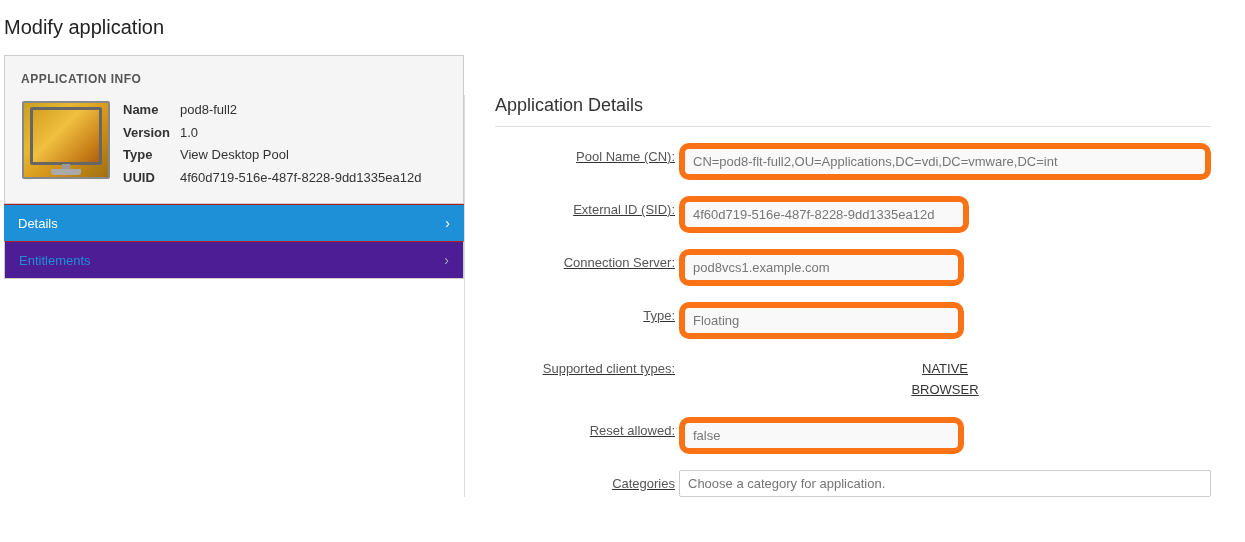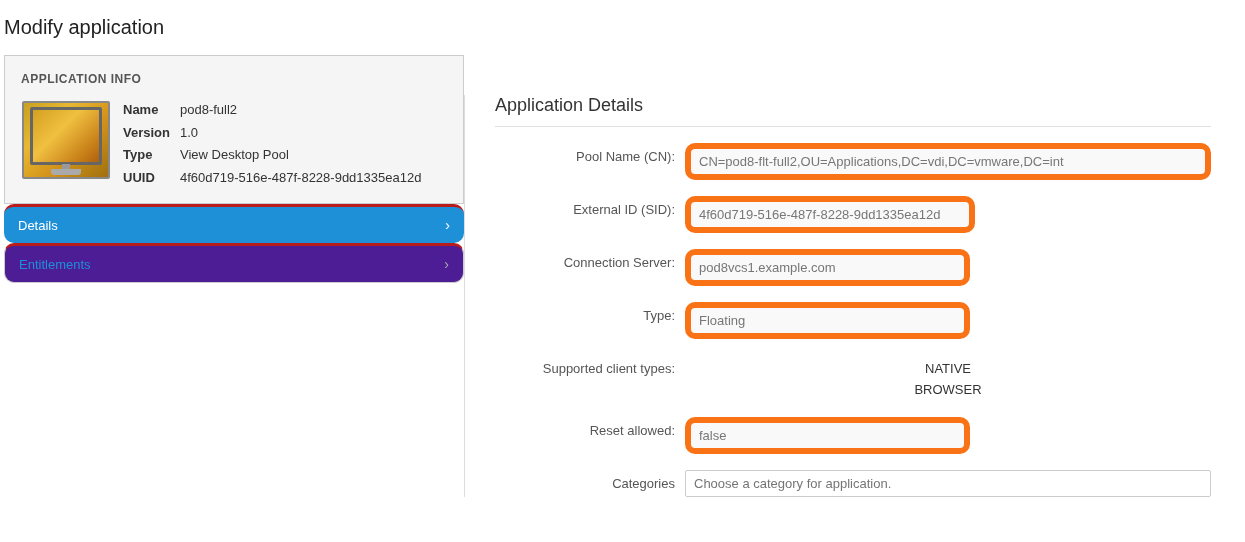--- a/index.html
+++ b/index.html
@@ -134,22 +134,21 @@
     .nav-items {
       margin-top: 0;
     }
 
     .nav-item {
       display: flex;
       align-items: center;
       justify-content: space-between;
       padding: 10px 14px;
       cursor: pointer;
-      border-top: 3px solid #b91c1c;
-      border-radius: 10px;
+      border-top: 1px solid #b91c1c;
     }
 
     .nav-item.active {
       background: #1e90d8;
       color: #fff;
     }
 
     .nav-item.inactive {
       background: #4c1d95;
       color: #1e90d8;
@@ -193,21 +192,22 @@
 
     .form-grid {
       display: flex;
       flex-direction: column;
       gap: 16px;
     }
 
     .form-row {
       display: flex;
       align-items: flex-start;
-      gap: 10px;
+      gap: 4px;
+      text-decoration: underline;
     }
 
     .form-label {
       width: 180px;
       text-align: right;
       padding-top: 6px;
       flex-shrink: 0;
       color: #555;
       font-size: 13px;
     }

